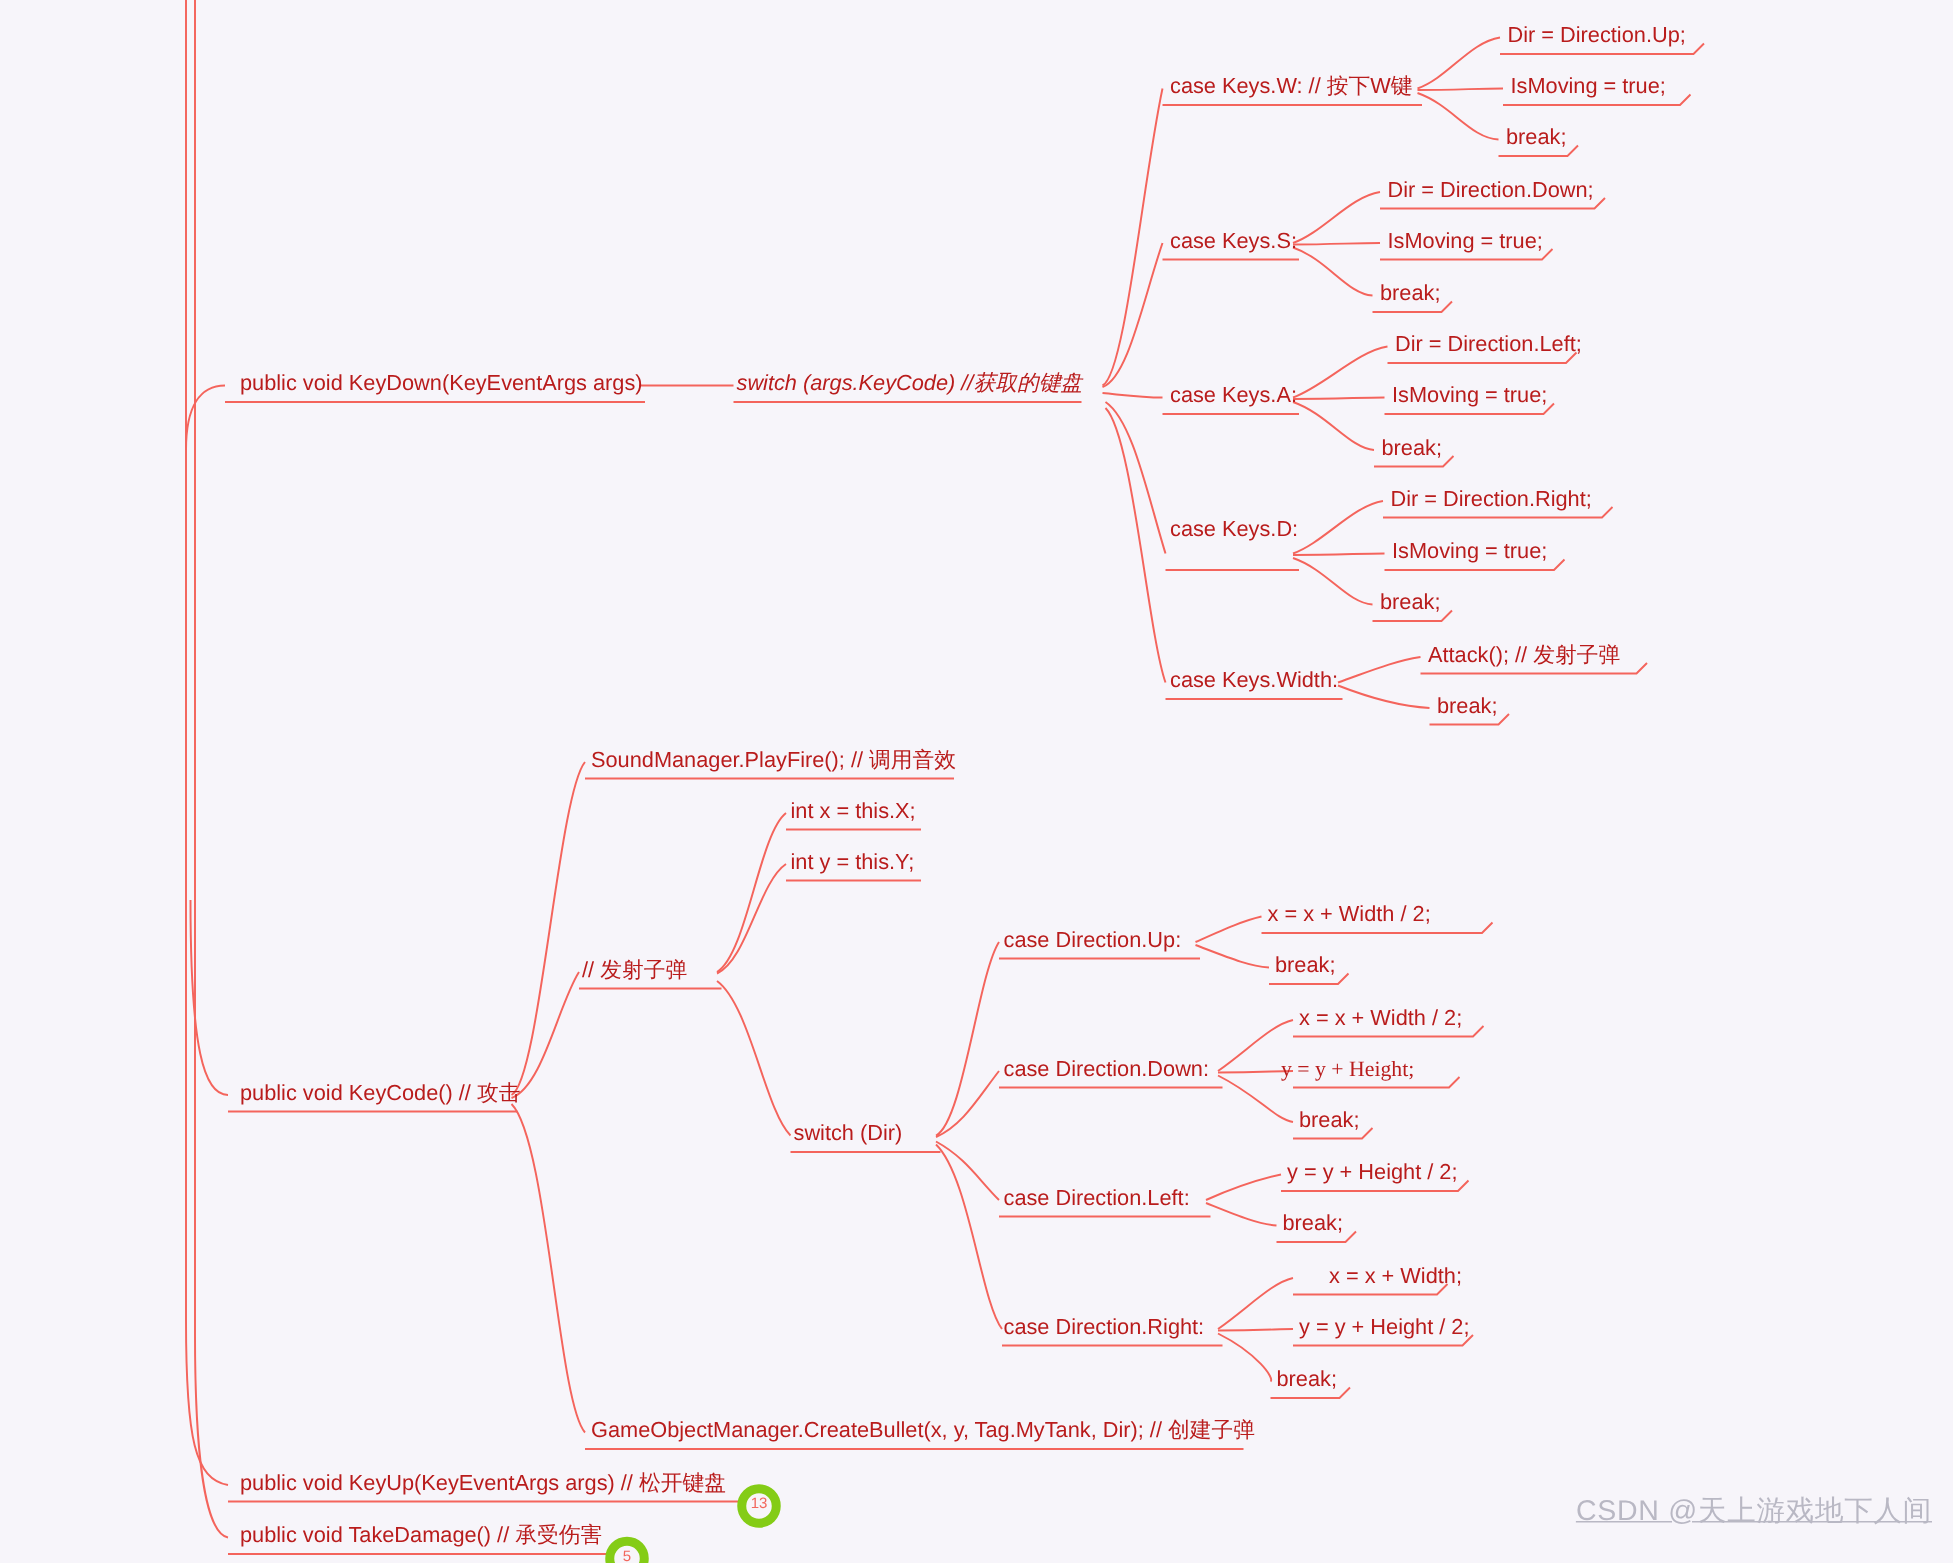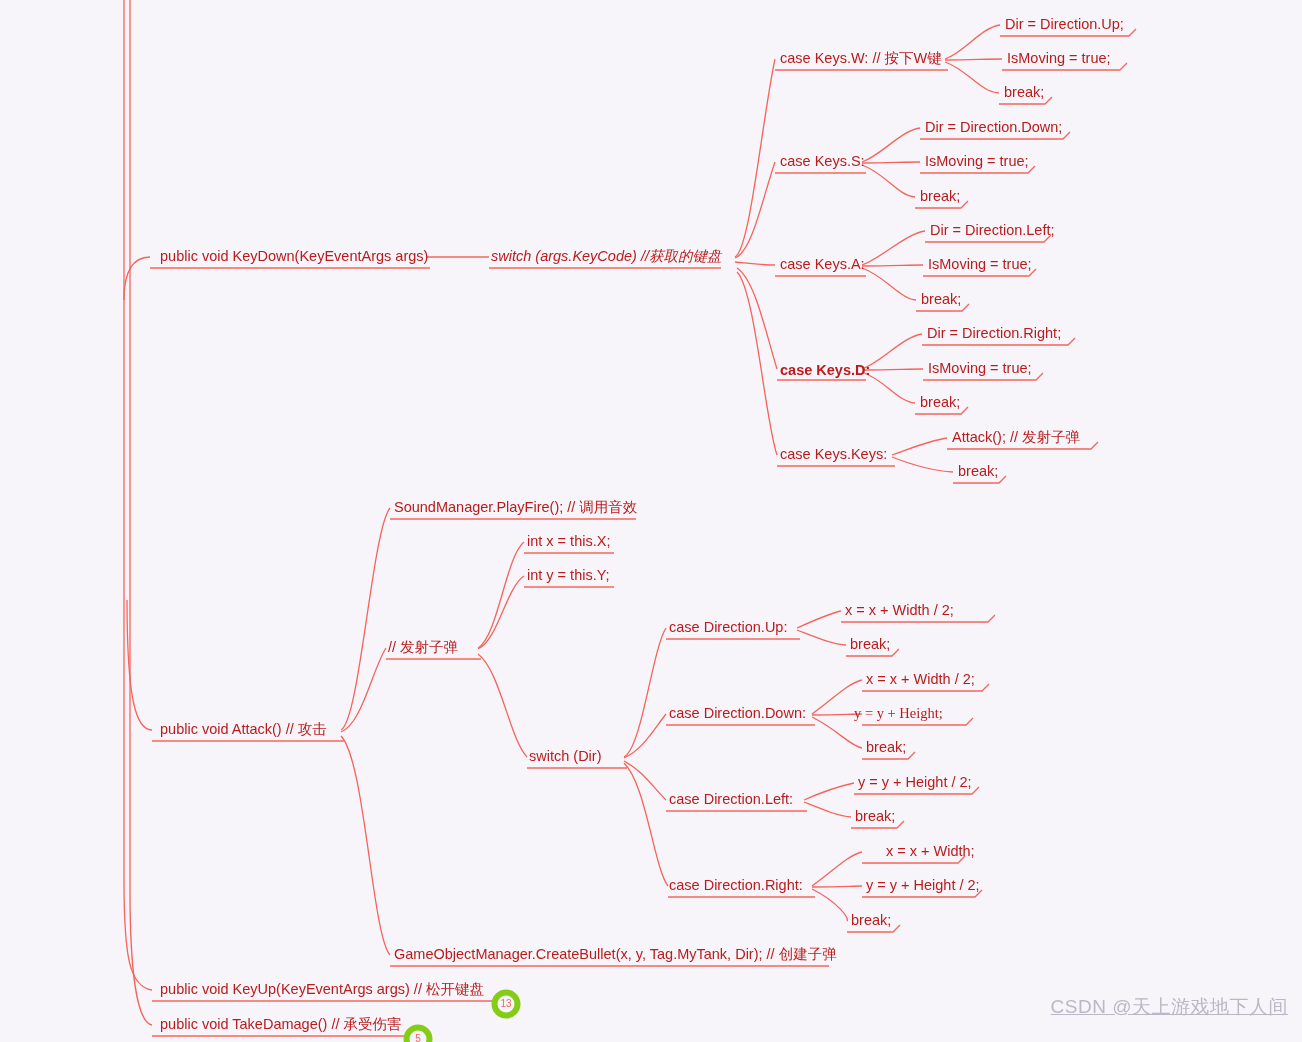--- a/index.html
+++ b/index.html
@@ -175,28 +175,28 @@
     <div class="node" style="left: 1007px; top: 59px;">IsMoving = true;</div>
     <div class="node" style="left: 1004px; top: 93px;">break;</div>
     <div class="node" style="left: 780px; top: 162px;">case Keys.S:</div>
     <div class="node" style="left: 925px; top: 128px; text-align: center;">Dir = Direction.Down;</div>
     <div class="node" style="left: 925px; top: 162px;">IsMoving = true;</div>
     <div class="node" style="left: 920px; top: 197px;">break;</div>
     <div class="node" style="left: 780px; top: 265px;">case Keys.A:</div>
     <div class="node" style="left: 930px; top: 231px;">Dir = Direction.Left;</div>
     <div class="node" style="left: 928px; top: 265px;">IsMoving = true;</div>
     <div class="node" style="left: 921px; top: 300px;">break;</div>
-    <div class="node" style="left: 780px; top: 371px; font-weight: bold;">case Keys.D:</div>
+    <div class="node" style="left: 780px; top: 354px;">case Keys.D:</div>
     <div class="node" style="left: 927px; top: 334px;">Dir = Direction.Right;</div>
     <div class="node" style="left: 928px; top: 369px;">IsMoving = true;</div>
     <div class="node" style="left: 920px; top: 403px;">break;</div>
-    <div class="node" style="left: 780px; top: 455px;">case Keys.Keys:</div>
+    <div class="node" style="left: 780px; top: 455px;">case Keys.Width:</div>
     <div class="node" style="left: 952px; top: 438px;">Attack(); // 发射子弹</div>
     <div class="node" style="left: 958px; top: 472px;">break;</div>
-    <div class="node" style="left: 160px; top: 730px;">public void Attack() // 攻击</div>
+    <div class="node" style="left: 160px; top: 730px;">public void KeyCode() // 攻击</div>
     <div class="node" style="left: 394px; top: 508px;">SoundManager.PlayFire(); // 调用音效</div>
     <div class="node" style="left: 388px; top: 648px;">// 发射子弹</div>
     <div class="node" style="left: 527px; top: 542px;">int x = this.X;</div>
     <div class="node" style="left: 527px; top: 576px;">int y = this.Y;</div>
     <div class="node" style="left: 529px; top: 757px;">switch (Dir)</div>
     <div class="node" style="left: 669px; top: 628px;">case Direction.Up:</div>
     <div class="node" style="left: 845px; top: 611px;">x = x + Width / 2;</div>
     <div class="node" style="left: 850px; top: 645px;">break;</div>
     <div class="node" style="left: 669px; top: 714px;">case Direction.Down:</div>
     <div class="node" style="left: 866px; top: 680px;">x = x + Width / 2;</div>

